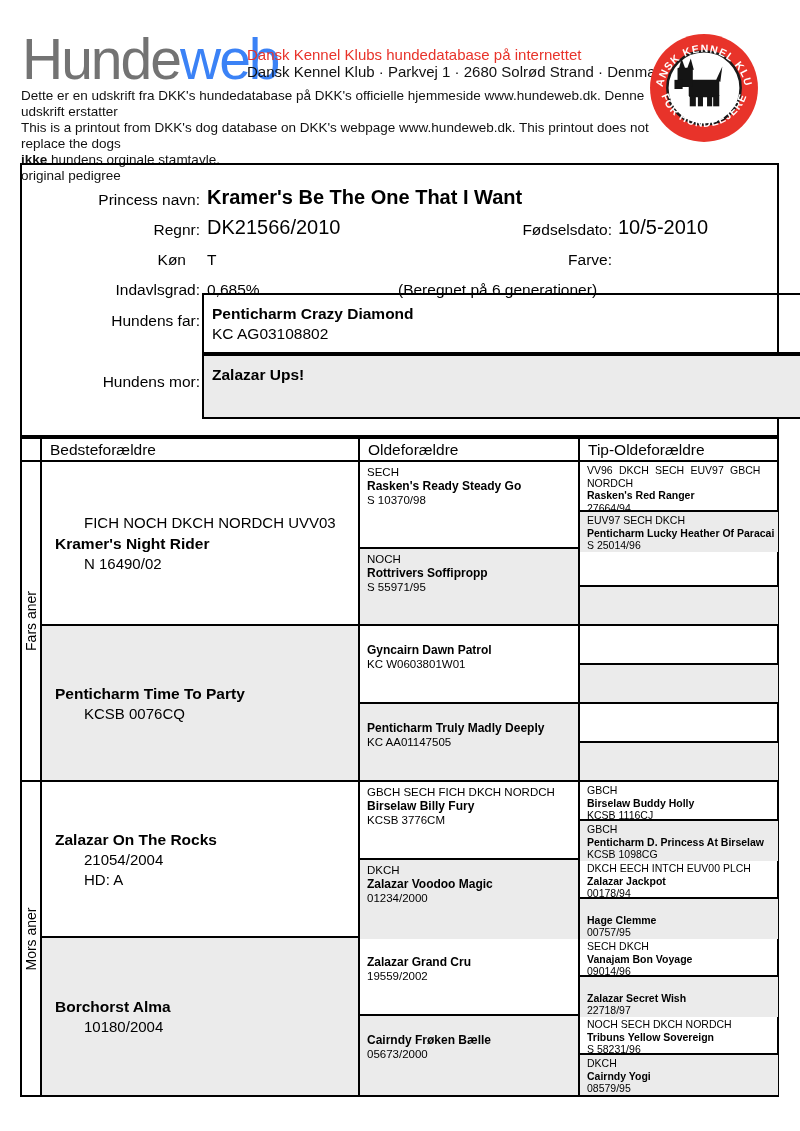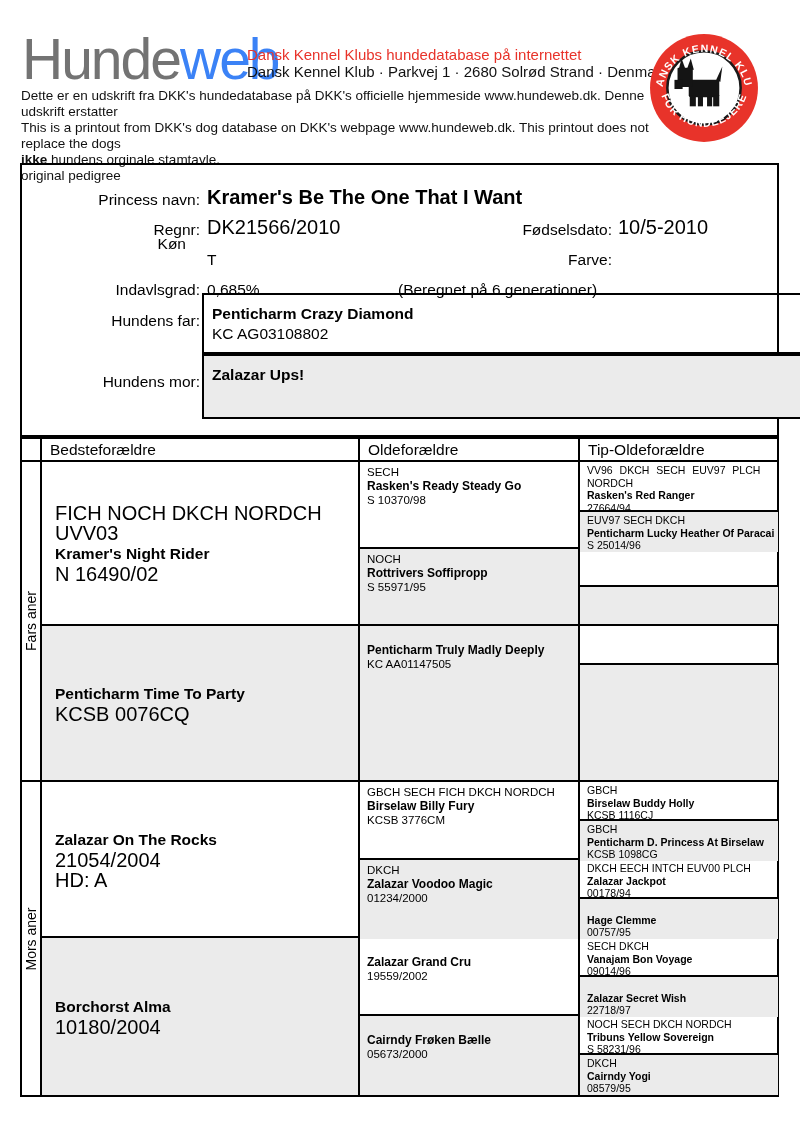--- a/index.html
+++ b/index.html
@@ -38,21 +38,21 @@
   .pbody { display:flex; flex:1; }
   .sidecol { width:20px; border-right:2px solid #000; display:flex; flex-direction:column; flex:none; }
   .sidecell { position:relative; }
   .sidecell.fars { height:320px; border-bottom:2px solid #000; }
   .sidecell.mors { flex:1; }
   .sidelabel { position:absolute; top:50%; left:50%; transform:translate(-50%,-50%) rotate(-90deg); white-space:nowrap; font-size:14px; }
   .maincol { flex:1; display:flex; flex-direction:column; }
   .gprow { display:flex; border-bottom:2px solid #000; }
   .gprow.ra { height:164px; } .gprow.rb { height:156px; } .gprow.rc { height:156px; } .gprow.rd { flex:1; border-bottom:none; }
   .gp { width:318px; border-right:2px solid #000; display:flex; flex-direction:column; justify-content:center; padding-left:13px; }
-  .gp .t, .gp .r, .gp .x { font-size:20px; line-height:20px; }
+  .gp .t, .gp .r, .gp .x { font-size:15px; line-height:20px;margin-left:29px; }
   .gp .n { font-size:15.5px; font-weight:bold; line-height:21px; }
   .rightpart { flex:1; display:flex; flex-direction:column; }
   .subrow { display:flex; border-bottom:2px solid #000; }
   .subrow.s2 { flex:1; border-bottom:none; }
   .ra .subrow.s1 { height:87px; }
   .rb .subrow.s1, .rc .subrow.s1, .rd .subrow.s1 { height:78px; }
   .olde { width:220px; border-right:2px solid #000; padding:3px 6px 0 7px; }
   .olde .t { font-size:11.5px; line-height:14px; min-height:14px; }
   .olde .n { font-size:12px; font-weight:bold; line-height:14px; }
   .olde .r { font-size:11.5px; line-height:14px; }
@@ -111,21 +111,21 @@
 
   <div class="infobox">
     <div class="lbl" style="left:0; width:178px; top:26px;">Princess navn:</div>
     <div class="bigval bigname" style="left:185px; top:21px;">Kramer's Be The One That I Want</div>
 
     <div class="lbl" style="left:0; width:178px; top:56px;">Regnr:</div>
     <div class="bigval" style="left:185px; top:51px;">DK21566/2010</div>
     <div class="lbl" style="left:410px; width:180px; top:56px;">Fødselsdato:</div>
     <div class="bigval" style="left:596px; top:51px;">10/5-2010</div>
 
-    <div class="lbl" style="left:0; width:164px; top:70px;">Køn</div>
+    <div class="lbl" style="left:0; width:164px; top:86px;">Køn</div>
     <div class="midval" style="left:185px; top:86px;">T</div>
     <div class="lbl" style="left:410px; width:180px; top:86px;">Farve:</div>
     <div class="midval" style="left:596px; top:86px;"></div>
 
     <div class="lbl" style="left:0; width:178px; top:116px;">Indavlsgrad:</div>
     <div class="midval" style="left:185px; top:116px;">0,685%</div>
     <div class="midval" style="left:376px; top:116px;">(Beregnet på 6 generationer)</div>
 
     <div class="lbl" style="left:0; width:178px; top:147px;">Hundens far:</div>
     <div class="parentbox" style="top:128px; height:61px;">
@@ -166,21 +166,21 @@
           </div>
           <div class="rightpart">
             <div class="subrow s1">
               <div class="olde">
                 <div class="t">SECH</div>
                 <div class="n">Rasken's Ready Steady Go</div>
                 <div class="r">S 10370/98</div>
               </div>
               <div class="tips">
                 <div class="tip first">
-                  <div class="t">VV96 DKCH SECH EUV97 PLCH NORDCH</div>
+                  <div class="t">VV96 DKCH SECH EUV97 GBCH NORDCH</div>
                   <div class="n">Rasken's Red Ranger</div>
                   <div class="r">27664/94</div>
                 </div>
                 <div class="tip second graybg">
                   <div class="t">EUV97 SECH DKCH</div>
                   <div class="n">Penticharm Lucky Heather Of Paracai</div>
                   <div class="r">S 25014/96</div>
                 </div>
               </div>
             </div>
@@ -207,20 +207,39 @@
         </div>
 
         <div class="gprow rb">
           <div class="gp graybg">
             <div class="t"></div>
             <div class="n">Penticharm Time To Party</div>
             <div class="r">KCSB 0076CQ</div>
             <div class="x"></div>
           </div>
           <div class="rightpart">
+            <div class="subrow s1">
+              <div class="olde">
+                <div class="t"></div>
+                <div class="n">Gyncairn Dawn Patrol</div>
+                <div class="r">KC W0603801W01</div>
+              </div>
+              <div class="tips">
+                <div class="tip first">
+                  <div class="t"></div>
+                  <div class="n"></div>
+                  <div class="r"></div>
+                </div>
+                <div class="tip second graybg">
+                  <div class="t"></div>
+                  <div class="n"></div>
+                  <div class="r"></div>
+                </div>
+              </div>
+            </div>
             <div class="subrow s2">
               <div class="olde graybg">
                 <div class="t"></div>
                 <div class="n">Penticharm Truly Madly Deeply</div>
                 <div class="r">KC AA01147505</div>
               </div>
               <div class="tips">
                 <div class="tip first">
                   <div class="t"></div>
                   <div class="n"></div>

